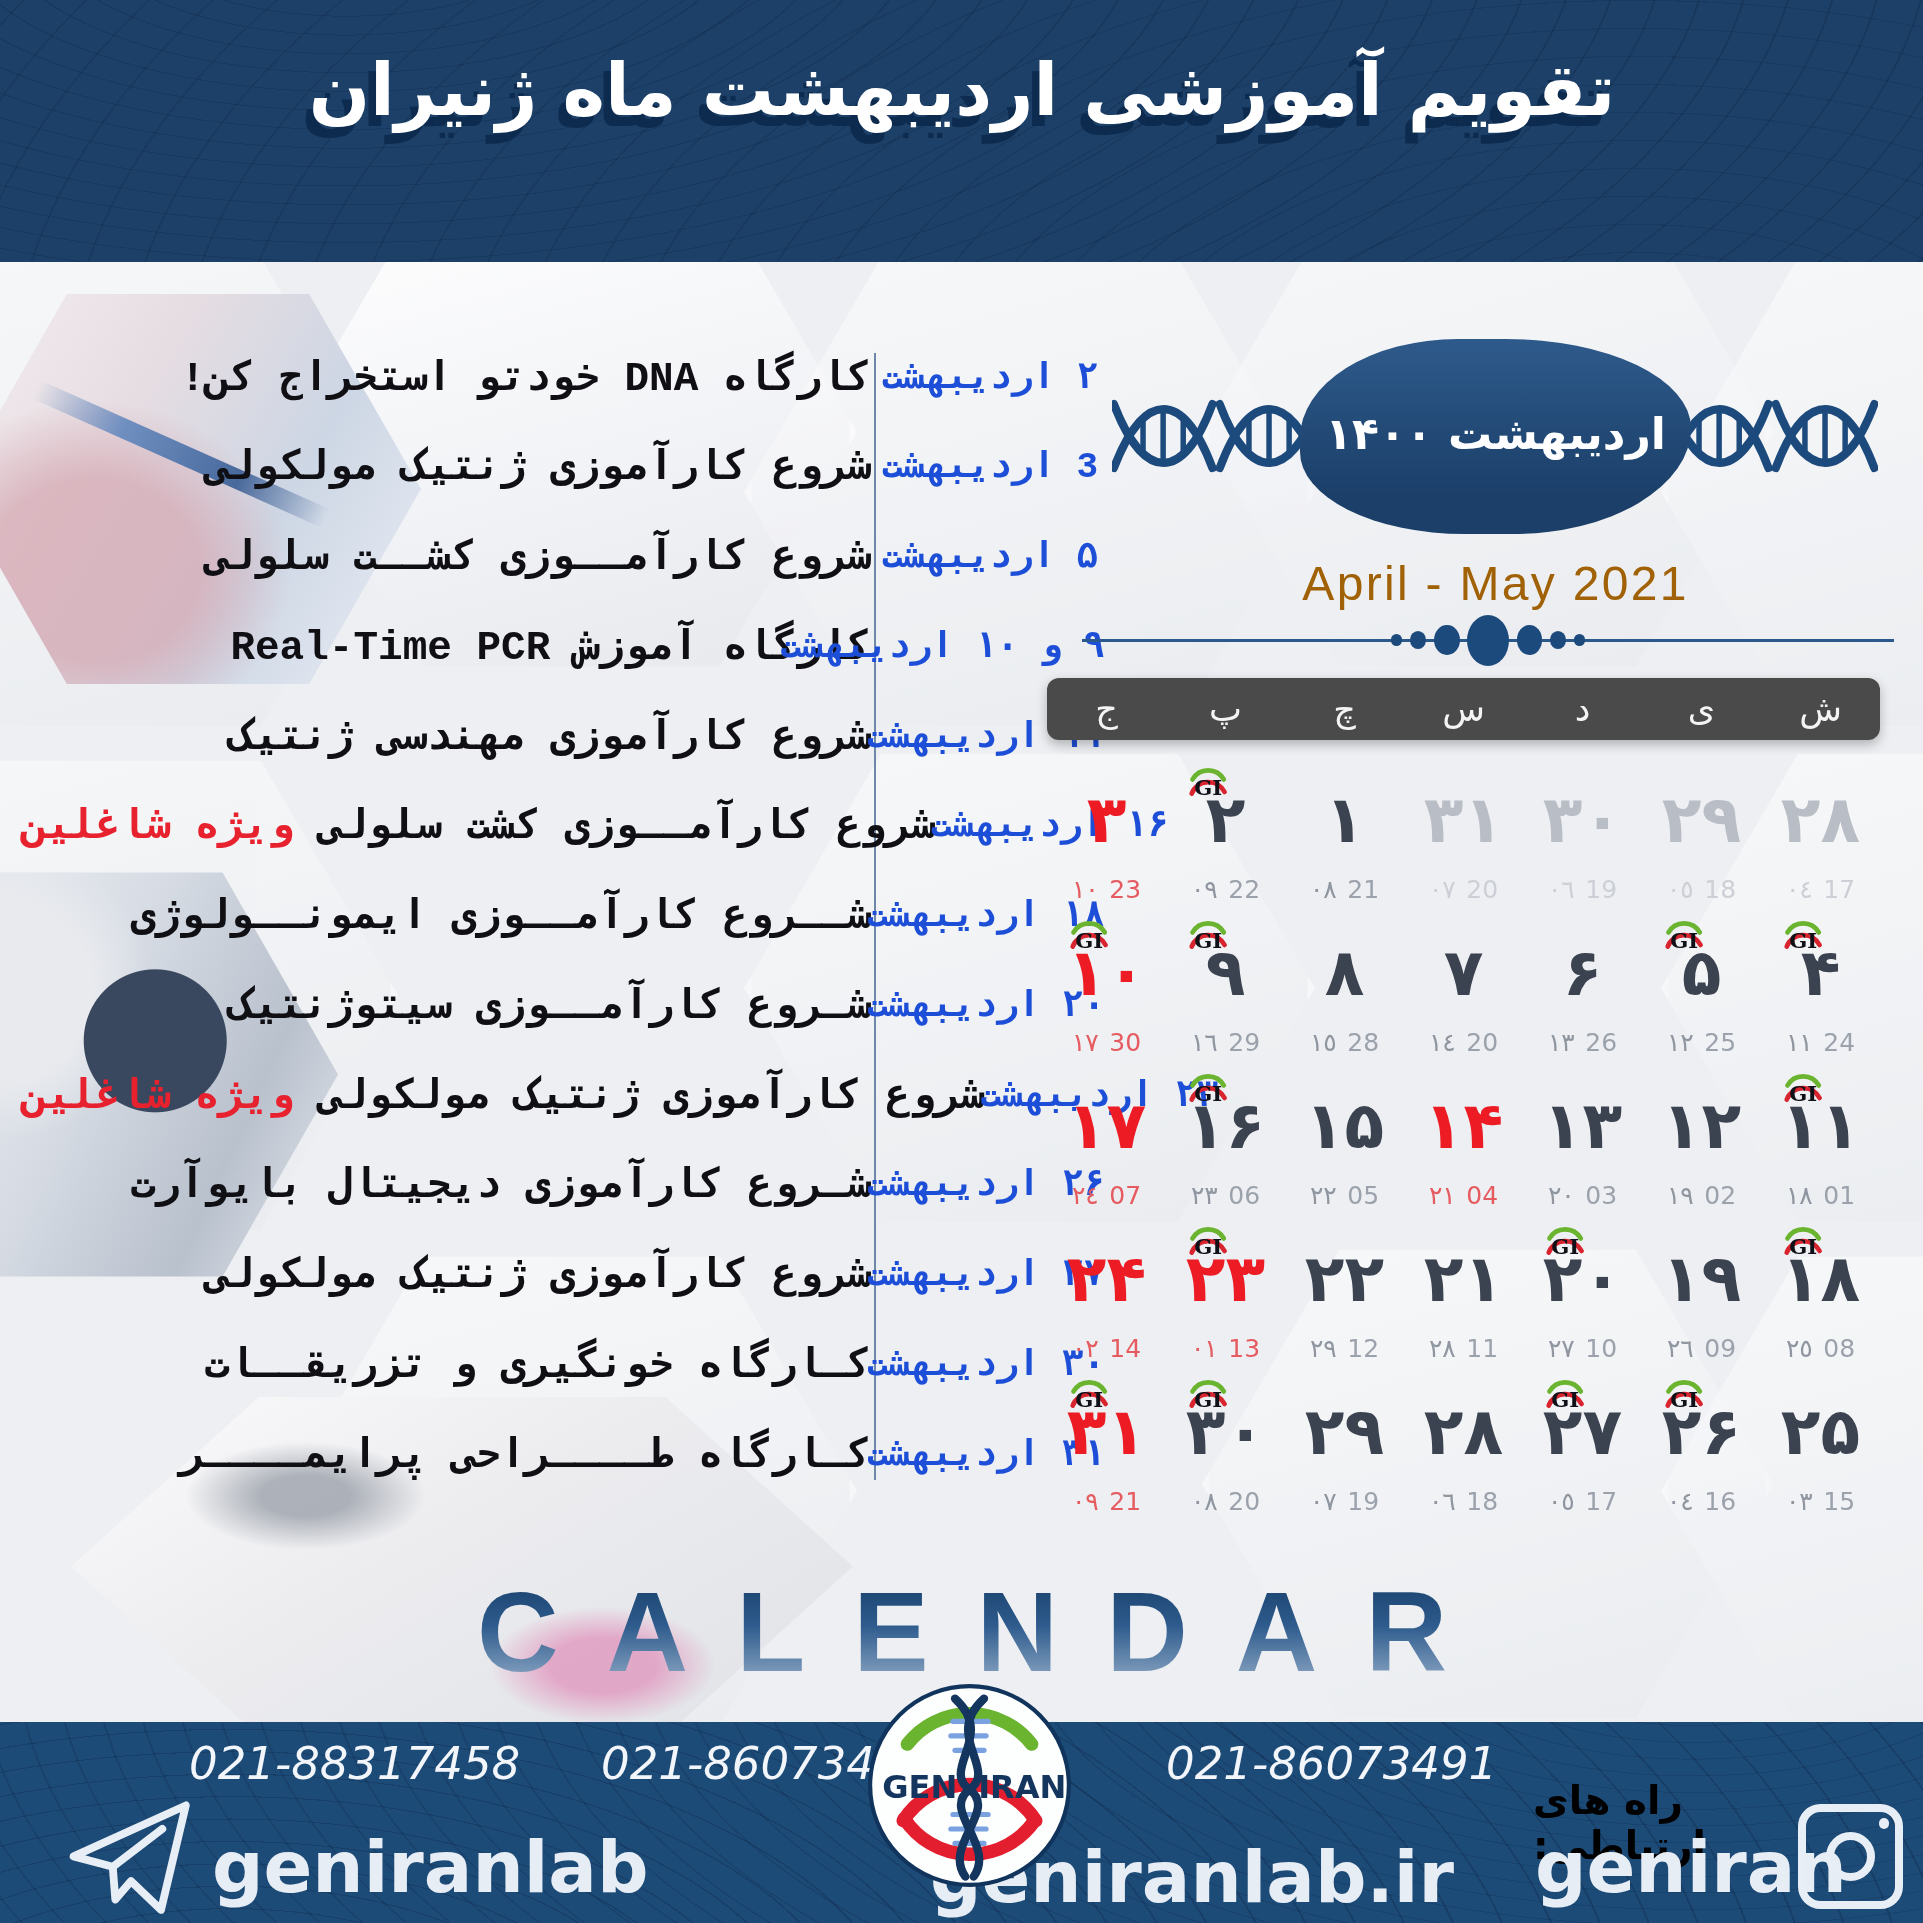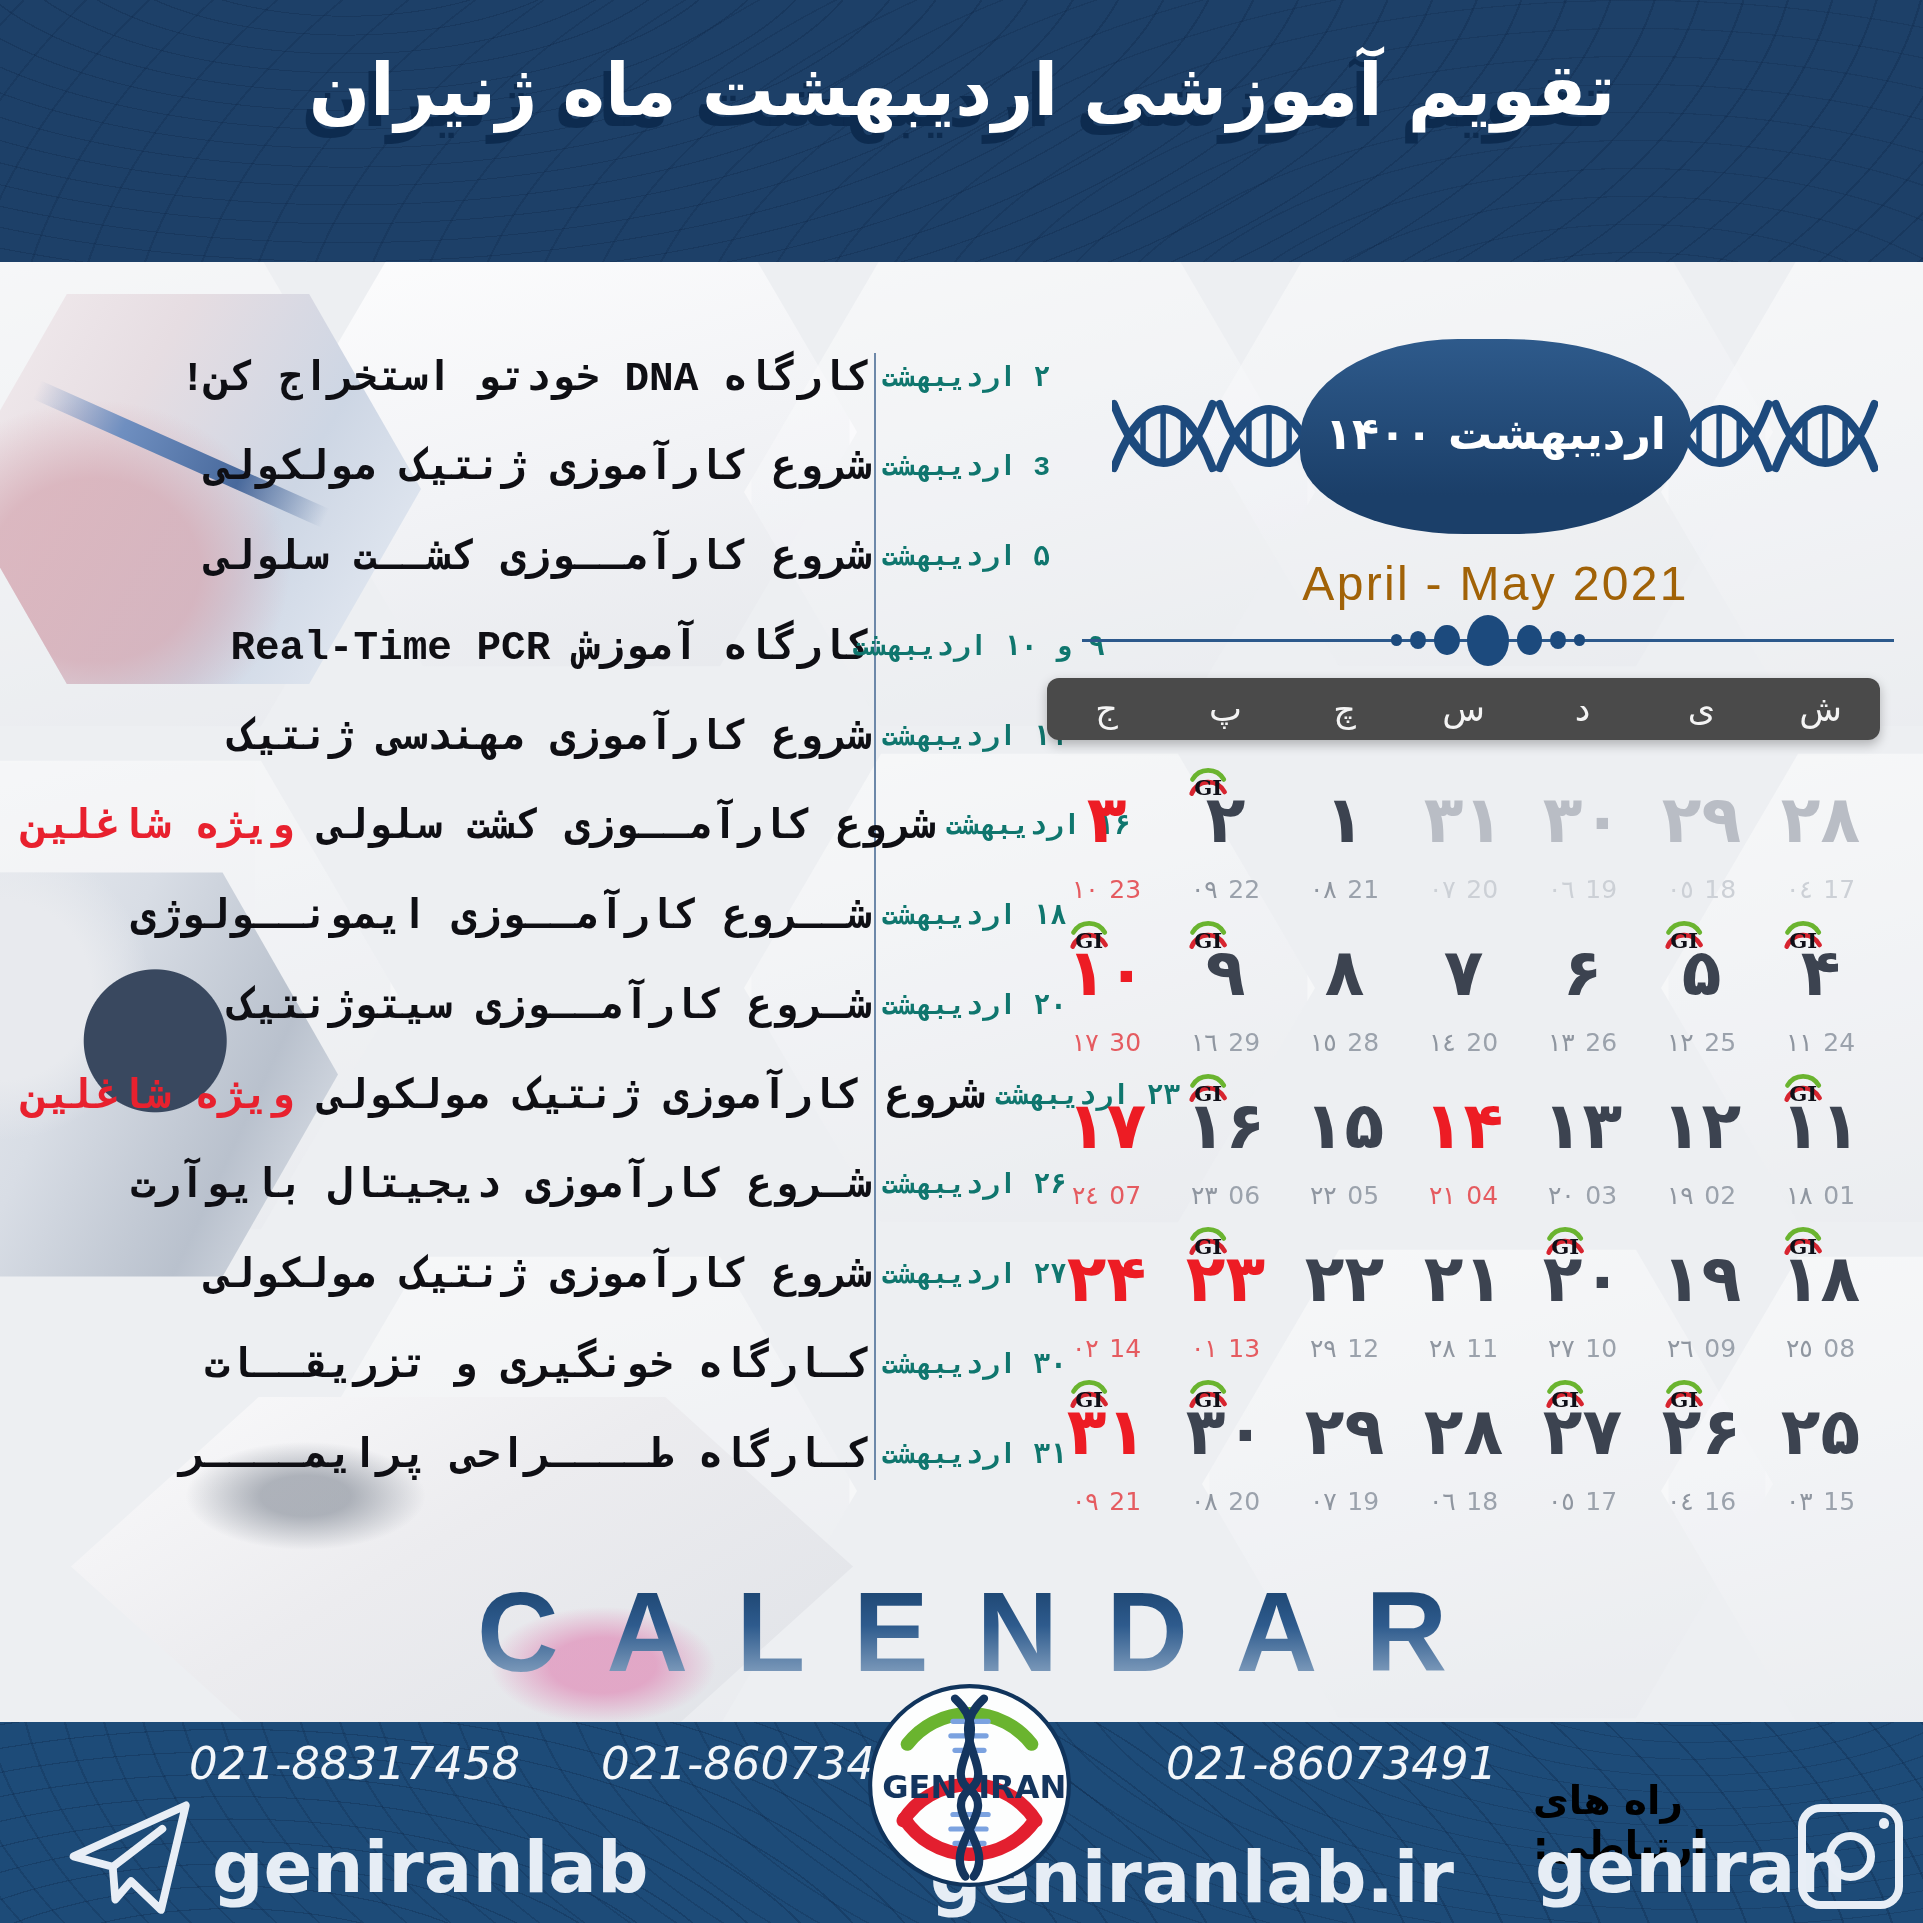--- a/index.html
+++ b/index.html
@@ -37,21 +37,21 @@
                radial-gradient(ellipse at 30% 30%, rgba(90,100,115,.45) 0 45px, transparent 120px),
                linear-gradient(150deg,#fbfbfc 0%,#ececef 45%,#dfe2e7 100%);}
 
   
   .events{position:absolute;left:19px;top:347px;width:1086px;height:1136px;z-index:3;
     display:flex;flex-direction:column;justify-content:space-between;font-family:Liberation Mono, monospace;}
   .event-row{display:flex;align-items:center;height:59px;}
   .event-text{flex:1;direction:rtl;text-align:right;font-size:41px;font-weight:bold;color:#0f0f14;
     white-space:nowrap;padding-left:3px;}
   .event-text .hl{color:#e8212e;margin-top:37px;}
-  .event-date{width:234px;direction:rtl;text-align:left;font-size:28px;font-weight:bold;color:#0f766e;
+  .event-date{width:234px;direction:rtl;text-align:left;font-size:36px;font-weight:bold;color:#1d4ed8;
     white-space:nowrap;padding-left:10.5px;box-sizing:border-box;}
   .vline{position:absolute;left:874px;top:353px;width:2.3px;height:1127px;background:#6d88a9;z-index:3;}
 
   
   .monthband{position:absolute;left:1112px;top:331px;width:767px;height:225px;z-index:3;}
   .blob{position:absolute;left:188px;top:7.5px;width:391px;height:195px;
     background:linear-gradient(180deg,#2e5a8b 0%,#1b3f69 80%);
     border-radius:46% 54% 52% 48% / 58% 52% 62% 48%;}
   .blob .fa{position:absolute;left:0;right:0;top:69px;text-align:center;
     font-size:44px;font-weight:bold;color:#ffffff;direction:rtl;}

